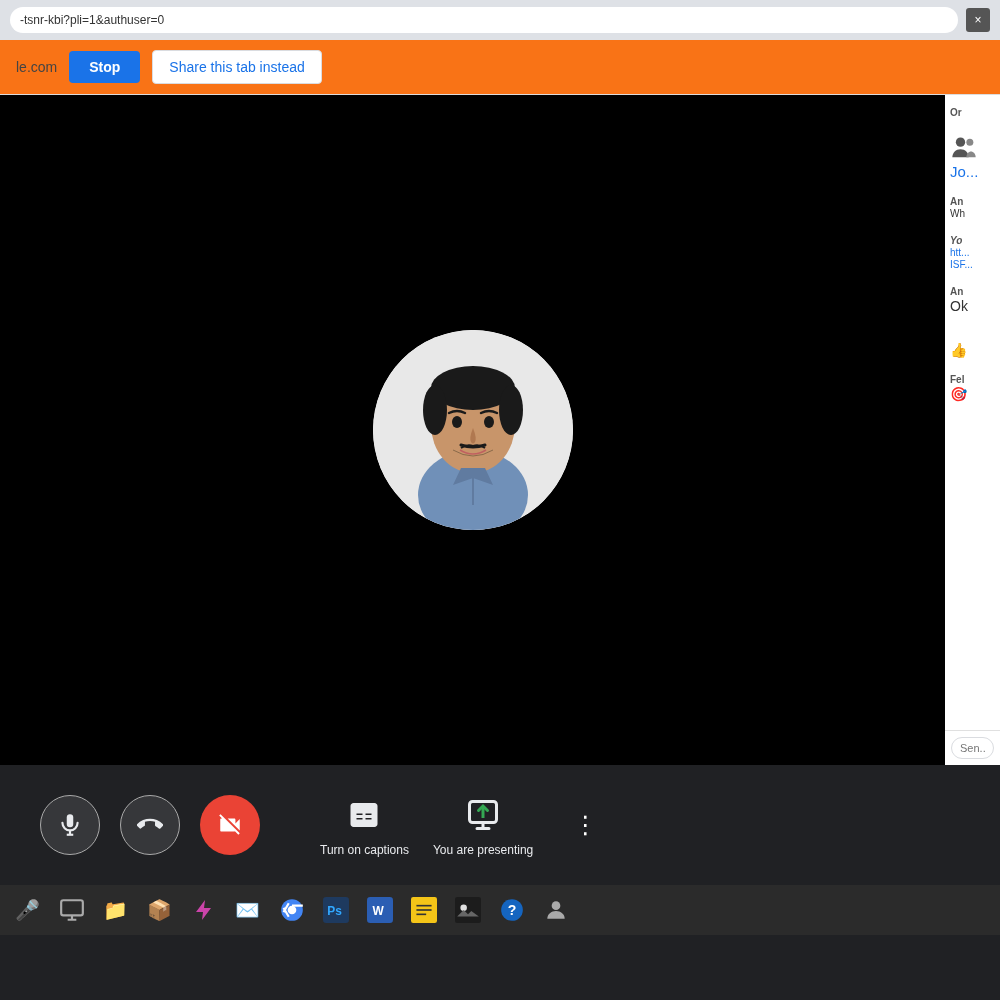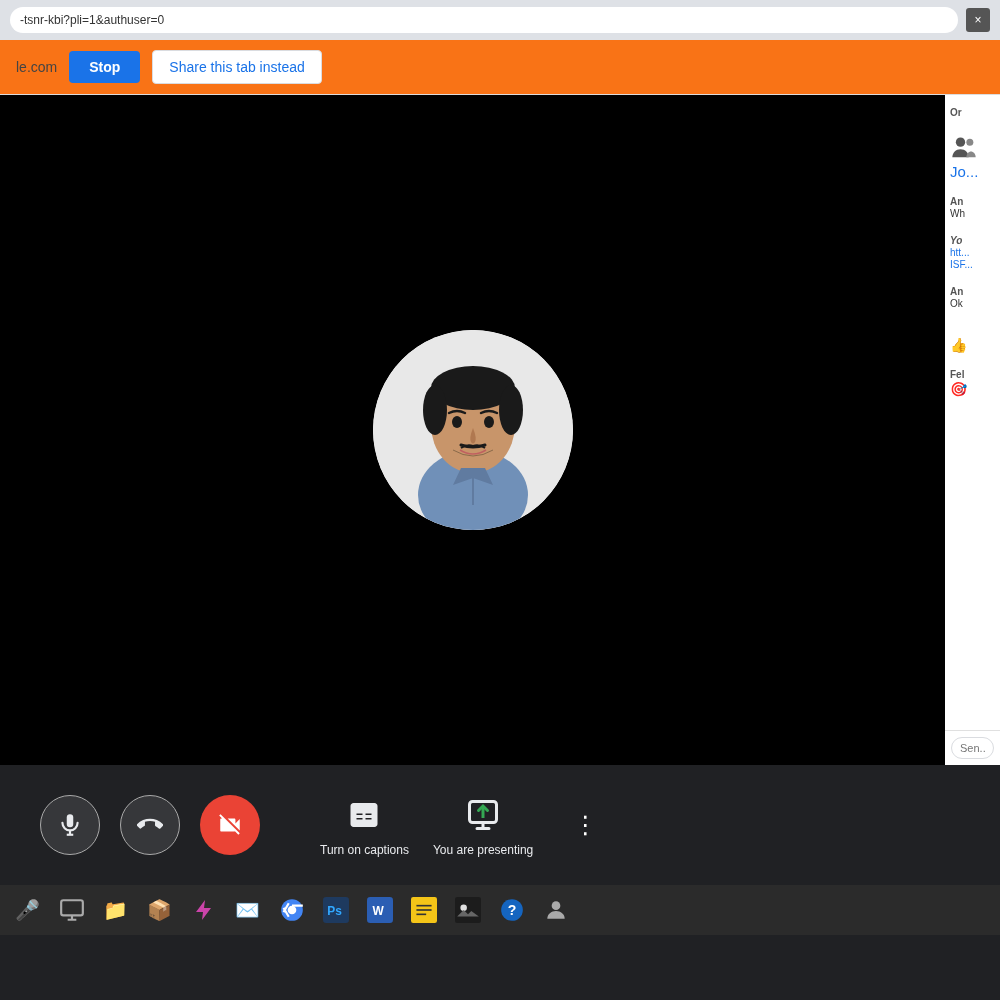--- a/index.html
+++ b/index.html
@@ -323,21 +323,21 @@
         </div>
 
         <div style="display:flex;flex-direction:column;gap:1px;overflow:hidden;width:100%;">
           <span style="font-size:10px;font-weight:bold;color:#555;white-space:nowrap;overflow:hidden;font-style:italic;">Yo</span>
           <span style="font-size:10px;color:#1a73e8;overflow:hidden;white-space:nowrap;text-overflow:ellipsis;">htt...</span>
           <span style="font-size:10px;color:#1a73e8;overflow:hidden;white-space:nowrap;text-overflow:ellipsis;">ISF...</span>
         </div>
 
         <div style="display:flex;flex-direction:column;gap:1px;overflow:hidden;width:100%;">
           <span style="font-size:10px;font-weight:bold;color:#555;white-space:nowrap;overflow:hidden;">An</span>
-          <span style="font-size:10px;color:#333;white-space:nowrap;overflow:hidden;">Ok</span>
+          <span style="font-size:14px;color:#333;white-space:nowrap;overflow:hidden;">Ok</span>
         </div>
 
         <div style="display:flex;flex-direction:column;gap:1px;overflow:hidden;width:100%;">
           <span style="font-size:10px;font-weight:bold;color:#555;white-space:nowrap;overflow:hidden;margin-left:47px;">Joy</span>
           <span style="font-size:14px;">👍</span>
         </div>
 
         <div style="display:flex;flex-direction:column;gap:1px;overflow:hidden;width:100%;">
           <span style="font-size:10px;font-weight:bold;color:#555;white-space:nowrap;overflow:hidden;">Fel</span>
           <span style="font-size:14px;">🎯</span>

